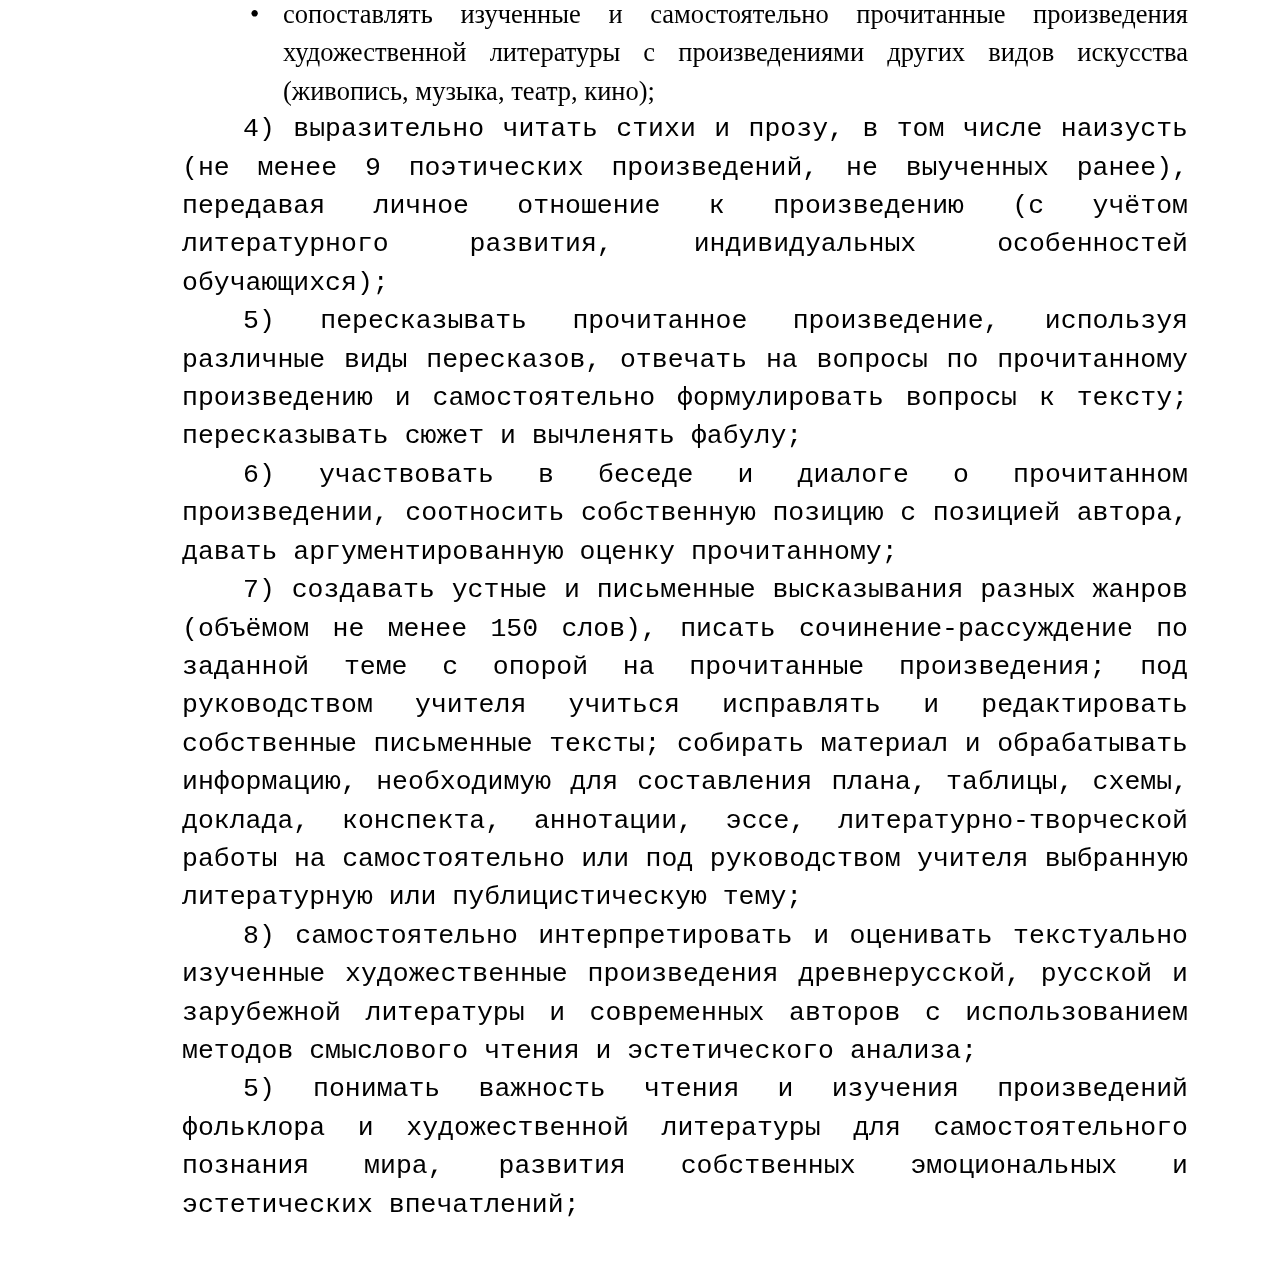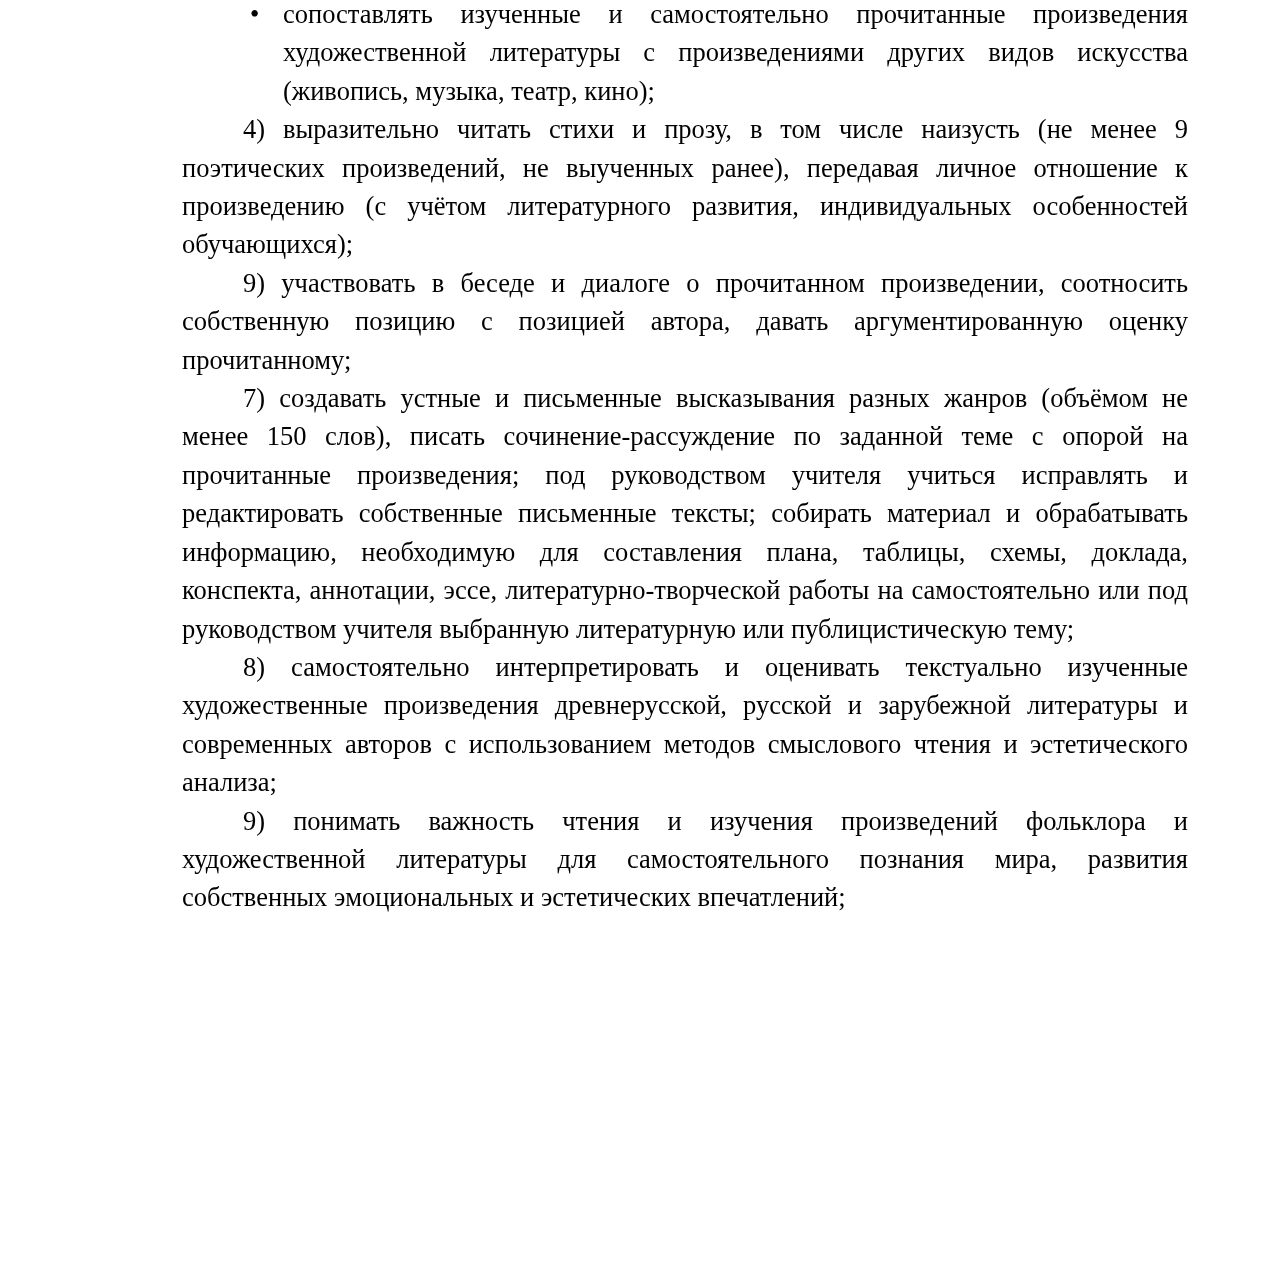--- a/index.html
+++ b/index.html
@@ -30,20 +30,21 @@
   p.para {
     margin: 0;
     padding: 0;
     font-size: 26.5px;
     line-height: 38.4px;
     text-align: justify;
     text-justify: inter-word;
     text-indent: 61px;
     hyphens: none;
     word-spacing: normal;
+    font-family: Liberation Mono, monospace;
   }
   
   ul.bullet-list {
     margin: 0;
     padding: 0;
     list-style: none;
   }
   li.bullet-item {
     position: relative;
     margin: 0;
@@ -74,25 +75,26 @@
 
     <ul class="bullet-list">
       <li class="bullet-item">
         <span class="bullet-marker">•</span>
         <span>сопоставлять изученные и самостоятельно прочитанные произведения художественной литературы с произведениями других видов искусства (живопись, музыка, театр, кино);</span>
       </li>
     </ul>
 
     <p class="para">4) выразительно читать стихи и прозу, в том числе наизусть (не менее 9 поэтических произведений, не выученных ранее), передавая личное отношение к произведению (с учётом литературного развития, индивидуальных особенностей обучающихся);</p>
 
+    <p class="para">5) пересказывать прочитанное произведение, используя различные виды пересказов, отвечать на вопросы по прочитанному произведению и самостоятельно формулировать вопросы к тексту; пересказывать сюжет и вычленять фабулу;</p>
 
-    <p class="para">9) участвовать в беседе и диалоге о прочитанном произведении, соотносить собственную позицию с позицией автора, давать аргументированную оценку прочитанному;</p>
+    <p class="para">6) участвовать в беседе и диалоге о прочитанном произведении, соотносить собственную позицию с позицией автора, давать аргументированную оценку прочитанному;</p>
 
     <p class="para">7) создавать устные и письменные высказывания разных жанров (объёмом не менее 150 слов), писать сочинение-рассуждение по заданной теме с опорой на прочитанные произведения; под руководством учителя учиться исправлять и редактировать собственные письменные тексты; собирать материал и обрабатывать информацию, необходимую для составления плана, таблицы, схемы, доклада, конспекта, аннотации, эссе, литературно-творческой работы на самостоятельно или под руководством учителя выбранную литературную или публицистическую тему;</p>
 
     <p class="para">8) самостоятельно интерпретировать и оценивать текстуально изученные художественные произведения древнерусской, русской и зарубежной литературы и современных авторов с использованием методов смыслового чтения и эстетического анализа;</p>
 
-    <p class="para">9) понимать важность чтения и изучения произведений фольклора и художественной литературы для самостоятельного познания мира, развития собственных эмоциональных и эстетических впечатлений;</p>
+    <p class="para">5) понимать важность чтения и изучения произведений фольклора и художественной литературы для самостоятельного познания мира, развития собственных эмоциональных и эстетических впечатлений;</p>
 
 
 
   </div>
 </div>
 
 </body></html>

